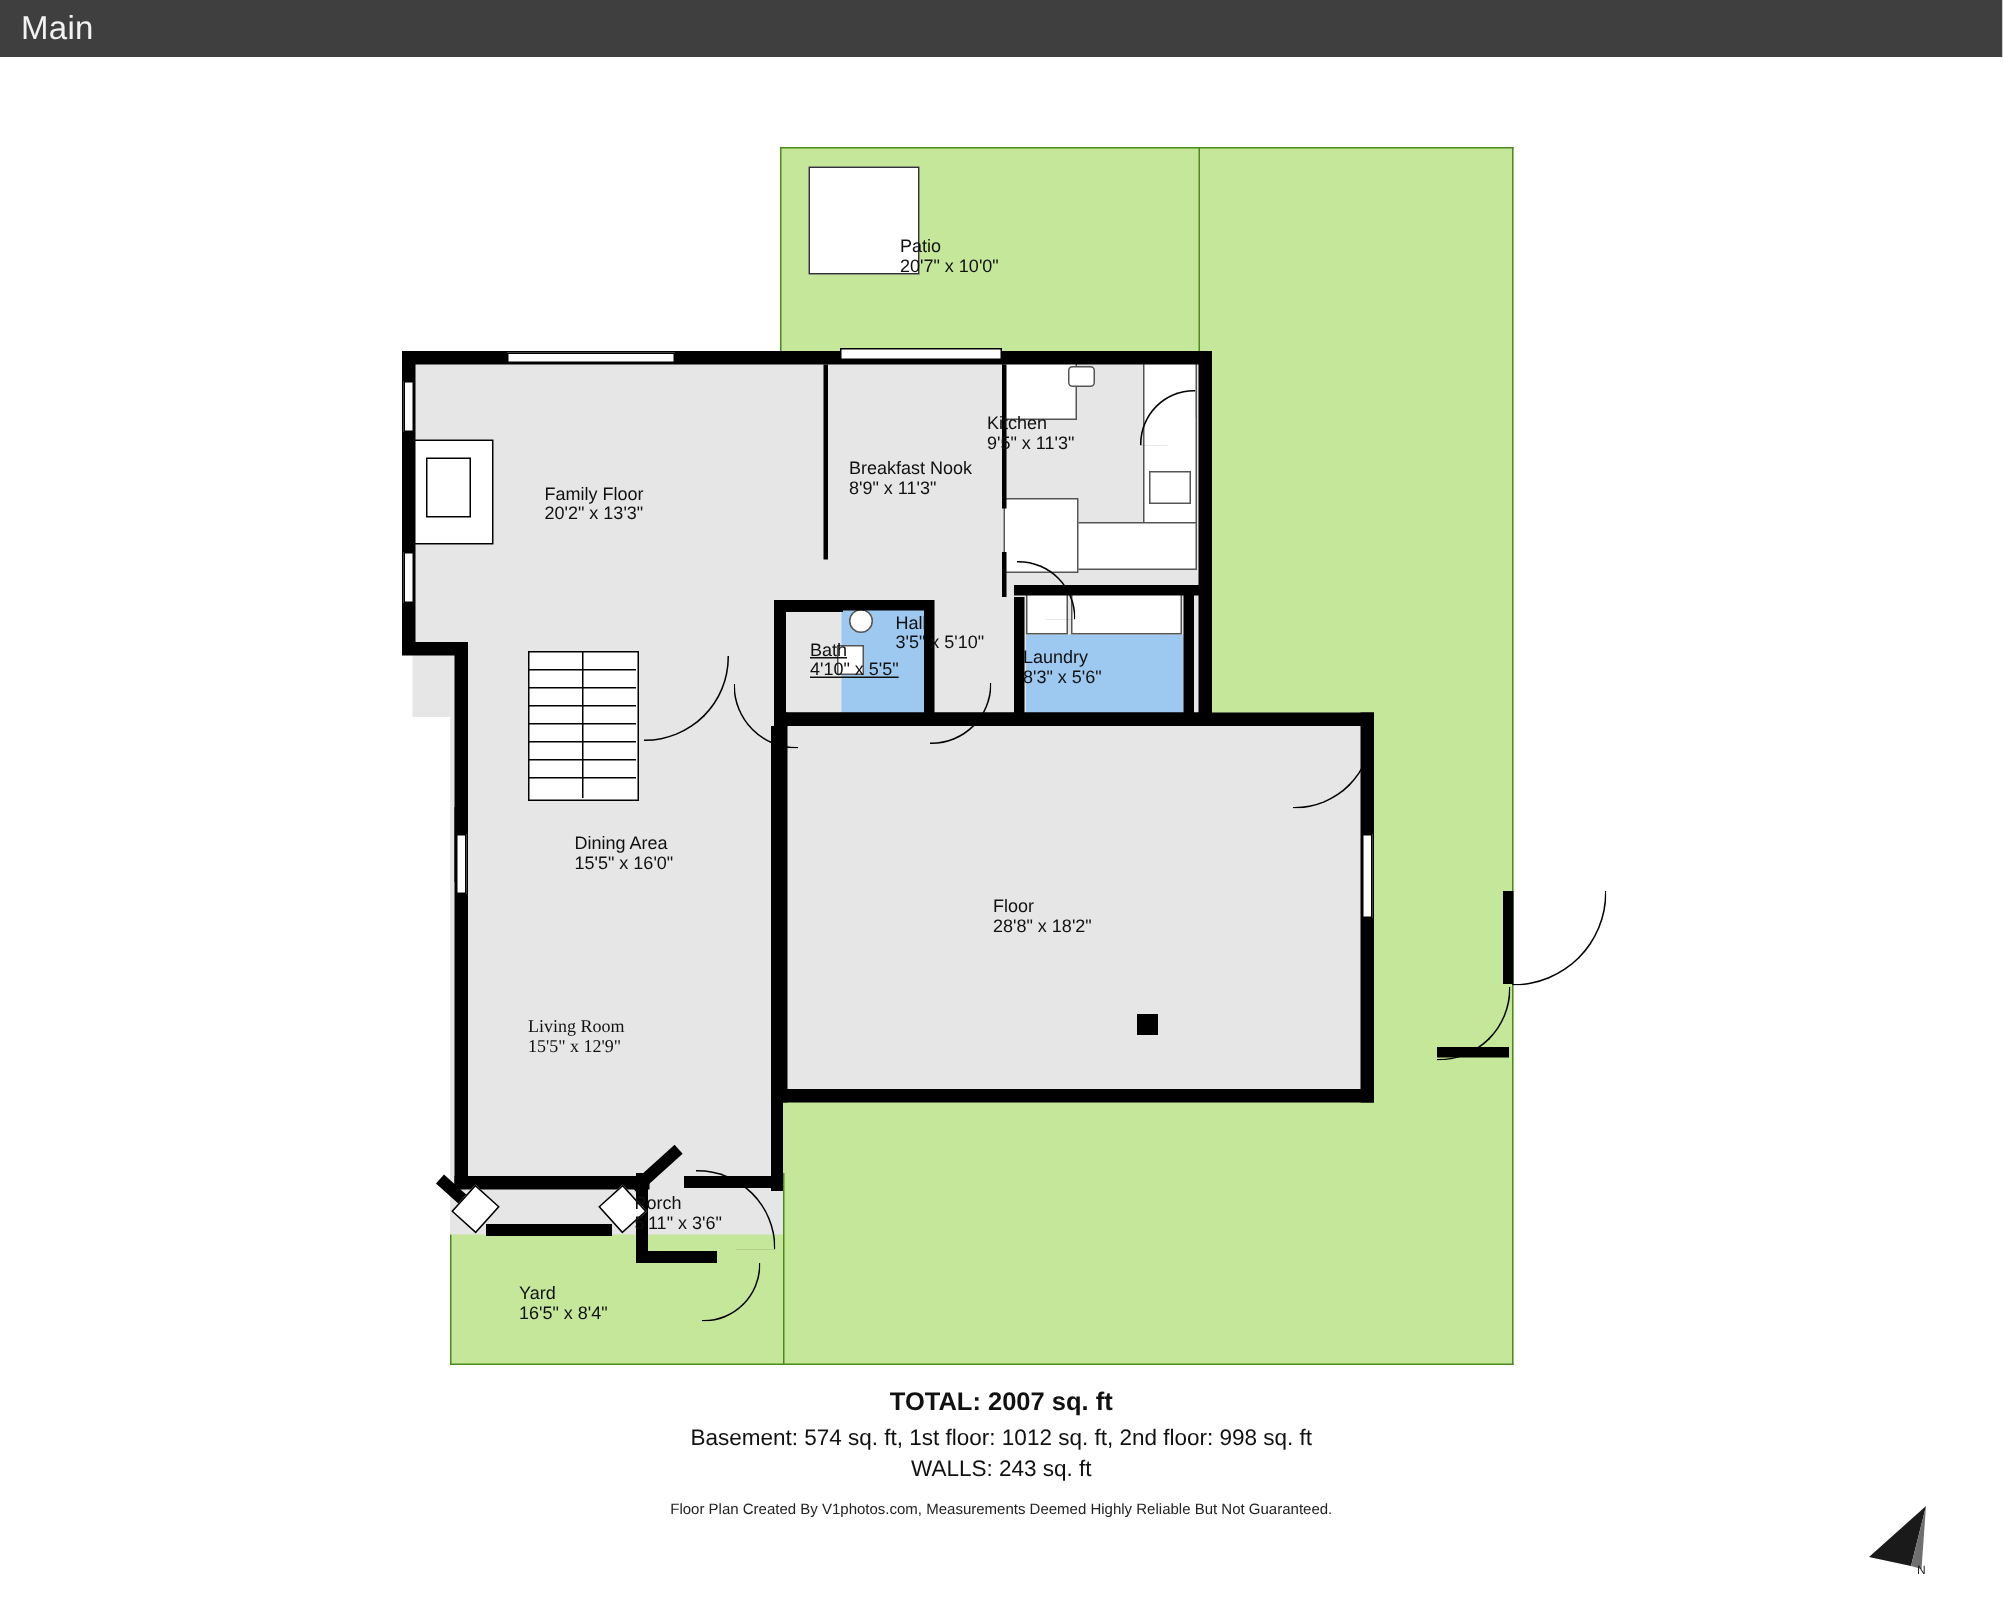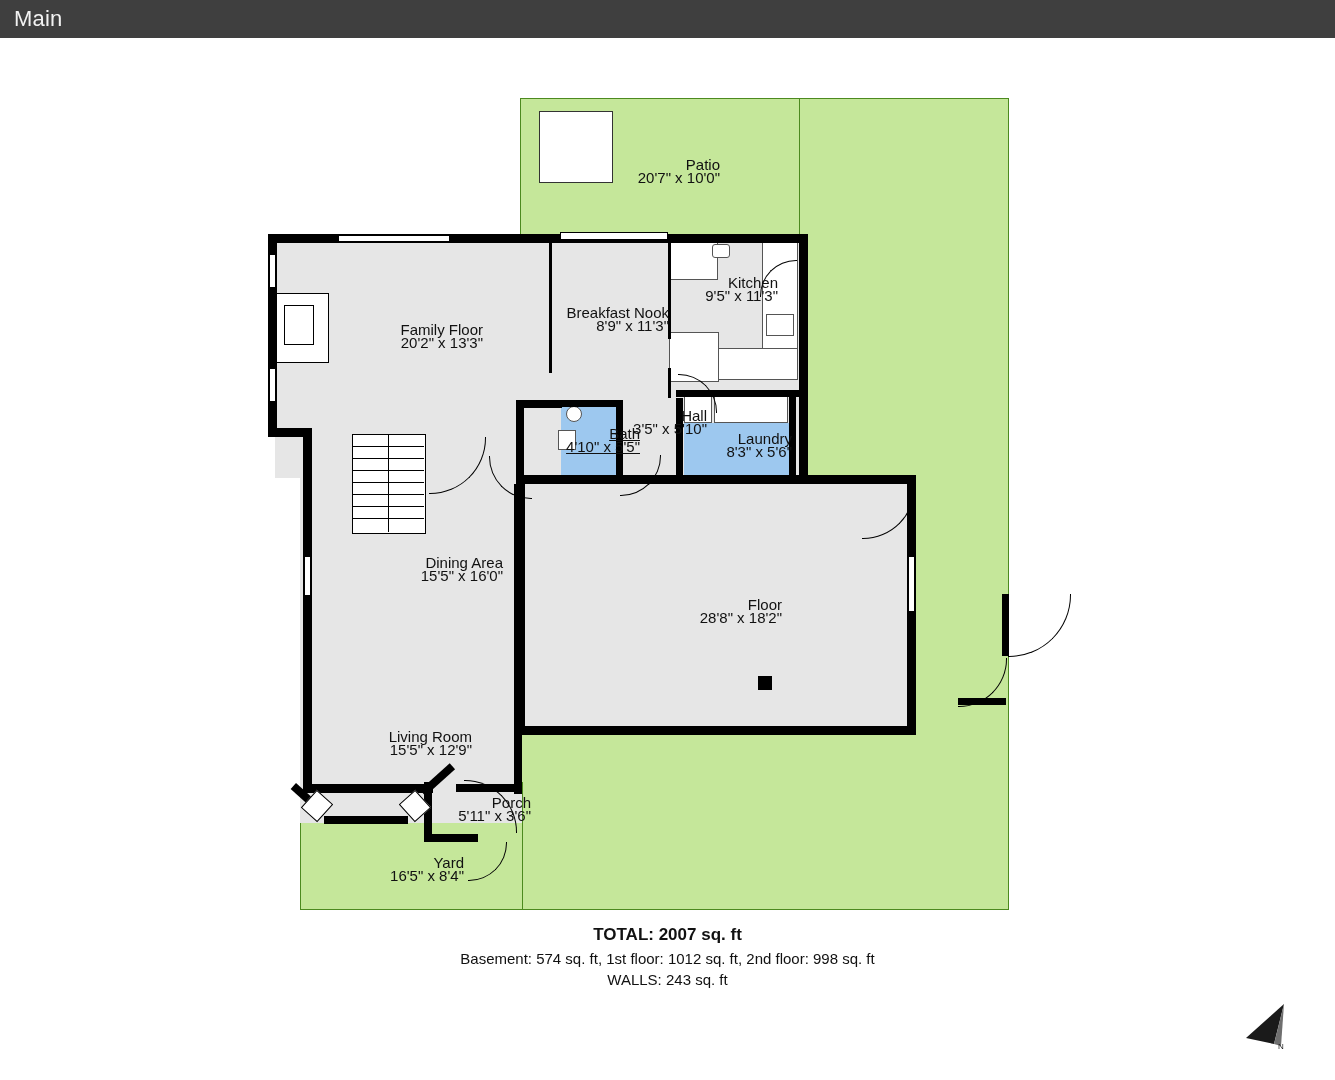--- a/index.html
+++ b/index.html
@@ -43,22 +43,22 @@
   .roomfill { background: #e6e6e6; }
   .bluefill { background: #9dc8ef; }
   .whitefill { background: #ffffff; }
 
   .wall { background: #000000; position: absolute; }
   .thinline { background: #000000; position: absolute; }
   .greenline { background: #4c8a1f; position: absolute; }
 
   .label {
     position: absolute;
-    text-align: right;
-    font-size: 15px;
+    text-align: left;
+    font-size: 12px;
     color: #111;
     line-height: 13px;
     white-space: nowrap;
   }
   .label .nm { display: block; }
   .label .dim { display: block; }
 
   
   .arc {
     position: absolute;
@@ -240,21 +240,21 @@
   <div class="label" style="left:600px; top:120px; width:120px;">
     <span class="nm">Patio</span>
     <span class="dim">20'7" x 10'0"</span>
   </div>
 
   <div class="label" style="left:658px; top:238px; width:120px;">
     <span class="nm">Kitchen</span>
     <span class="dim">9'5" x 11'3"</span>
   </div>
 
-  <div class="label" style="left:549px; top:268px; width:120px;">
+  <div class="label" style="left:566px; top:268px; width:120px;">
     <span class="nm">Breakfast Nook</span>
     <span class="dim">8'9" x 11'3"</span>
   </div>
 
   <div class="label" style="left:363px; top:285px; width:120px;">
     <span class="nm">Family Floor</span>
     <span class="dim">20'2" x 13'3"</span>
   </div>
 
   <div class="label" style="left:597px; top:371px; width:110px;">
@@ -275,41 +275,42 @@
   <div class="label" style="left:383px; top:518px; width:120px;">
     <span class="nm">Dining Area</span>
     <span class="dim">15'5" x 16'0"</span>
   </div>
 
   <div class="label" style="left:662px; top:560px; width:120px;">
     <span class="nm">Floor</span>
     <span class="dim">28'8" x 18'2"</span>
   </div>
 
-  <div class="label" style="left:352px; top:692px; width:120px;">
+  <div class="label" style="left:352px; top:640px; width:120px;font-family:Liberation Serif, serif;">
     <span class="nm">Living Room</span>
     <span class="dim">15'5" x 12'9"</span>
   </div>
 
   <div class="label" style="left:423px; top:758px; width:108px;">
     <span class="nm">Porch</span>
     <span class="dim">5'11" x 3'6"</span>
   </div>
 
   <div class="label" style="left:346px; top:818px; width:118px;">
     <span class="nm">Yard</span>
     <span class="dim">16'5" x 8'4"</span>
   </div>
 
 </div>
 
 <div class="footer">
   <div class="tot">TOTAL: 2007 sq. ft</div>
   <div class="ln">Basement: 574 sq. ft, 1st floor: 1012 sq. ft, 2nd floor: 998 sq. ft</div>
   <div class="ln">WALLS: 243 sq. ft</div>
+  <div class="credit">Floor Plan Created By V1photos.com, Measurements Deemed Highly Reliable But Not Guaranteed.</div>
 </div>
 
 <div class="compass">
   <svg width="60" height="60" viewBox="0 0 60 60">
     <polygon points="6,38 44,4 34,44" fill="#1a1a1a"></polygon>
     <polygon points="44,4 34,44 41,46" fill="#6f6f6f"></polygon>
   </svg>
   <span class="nlabel">N</span>
 </div>
 

